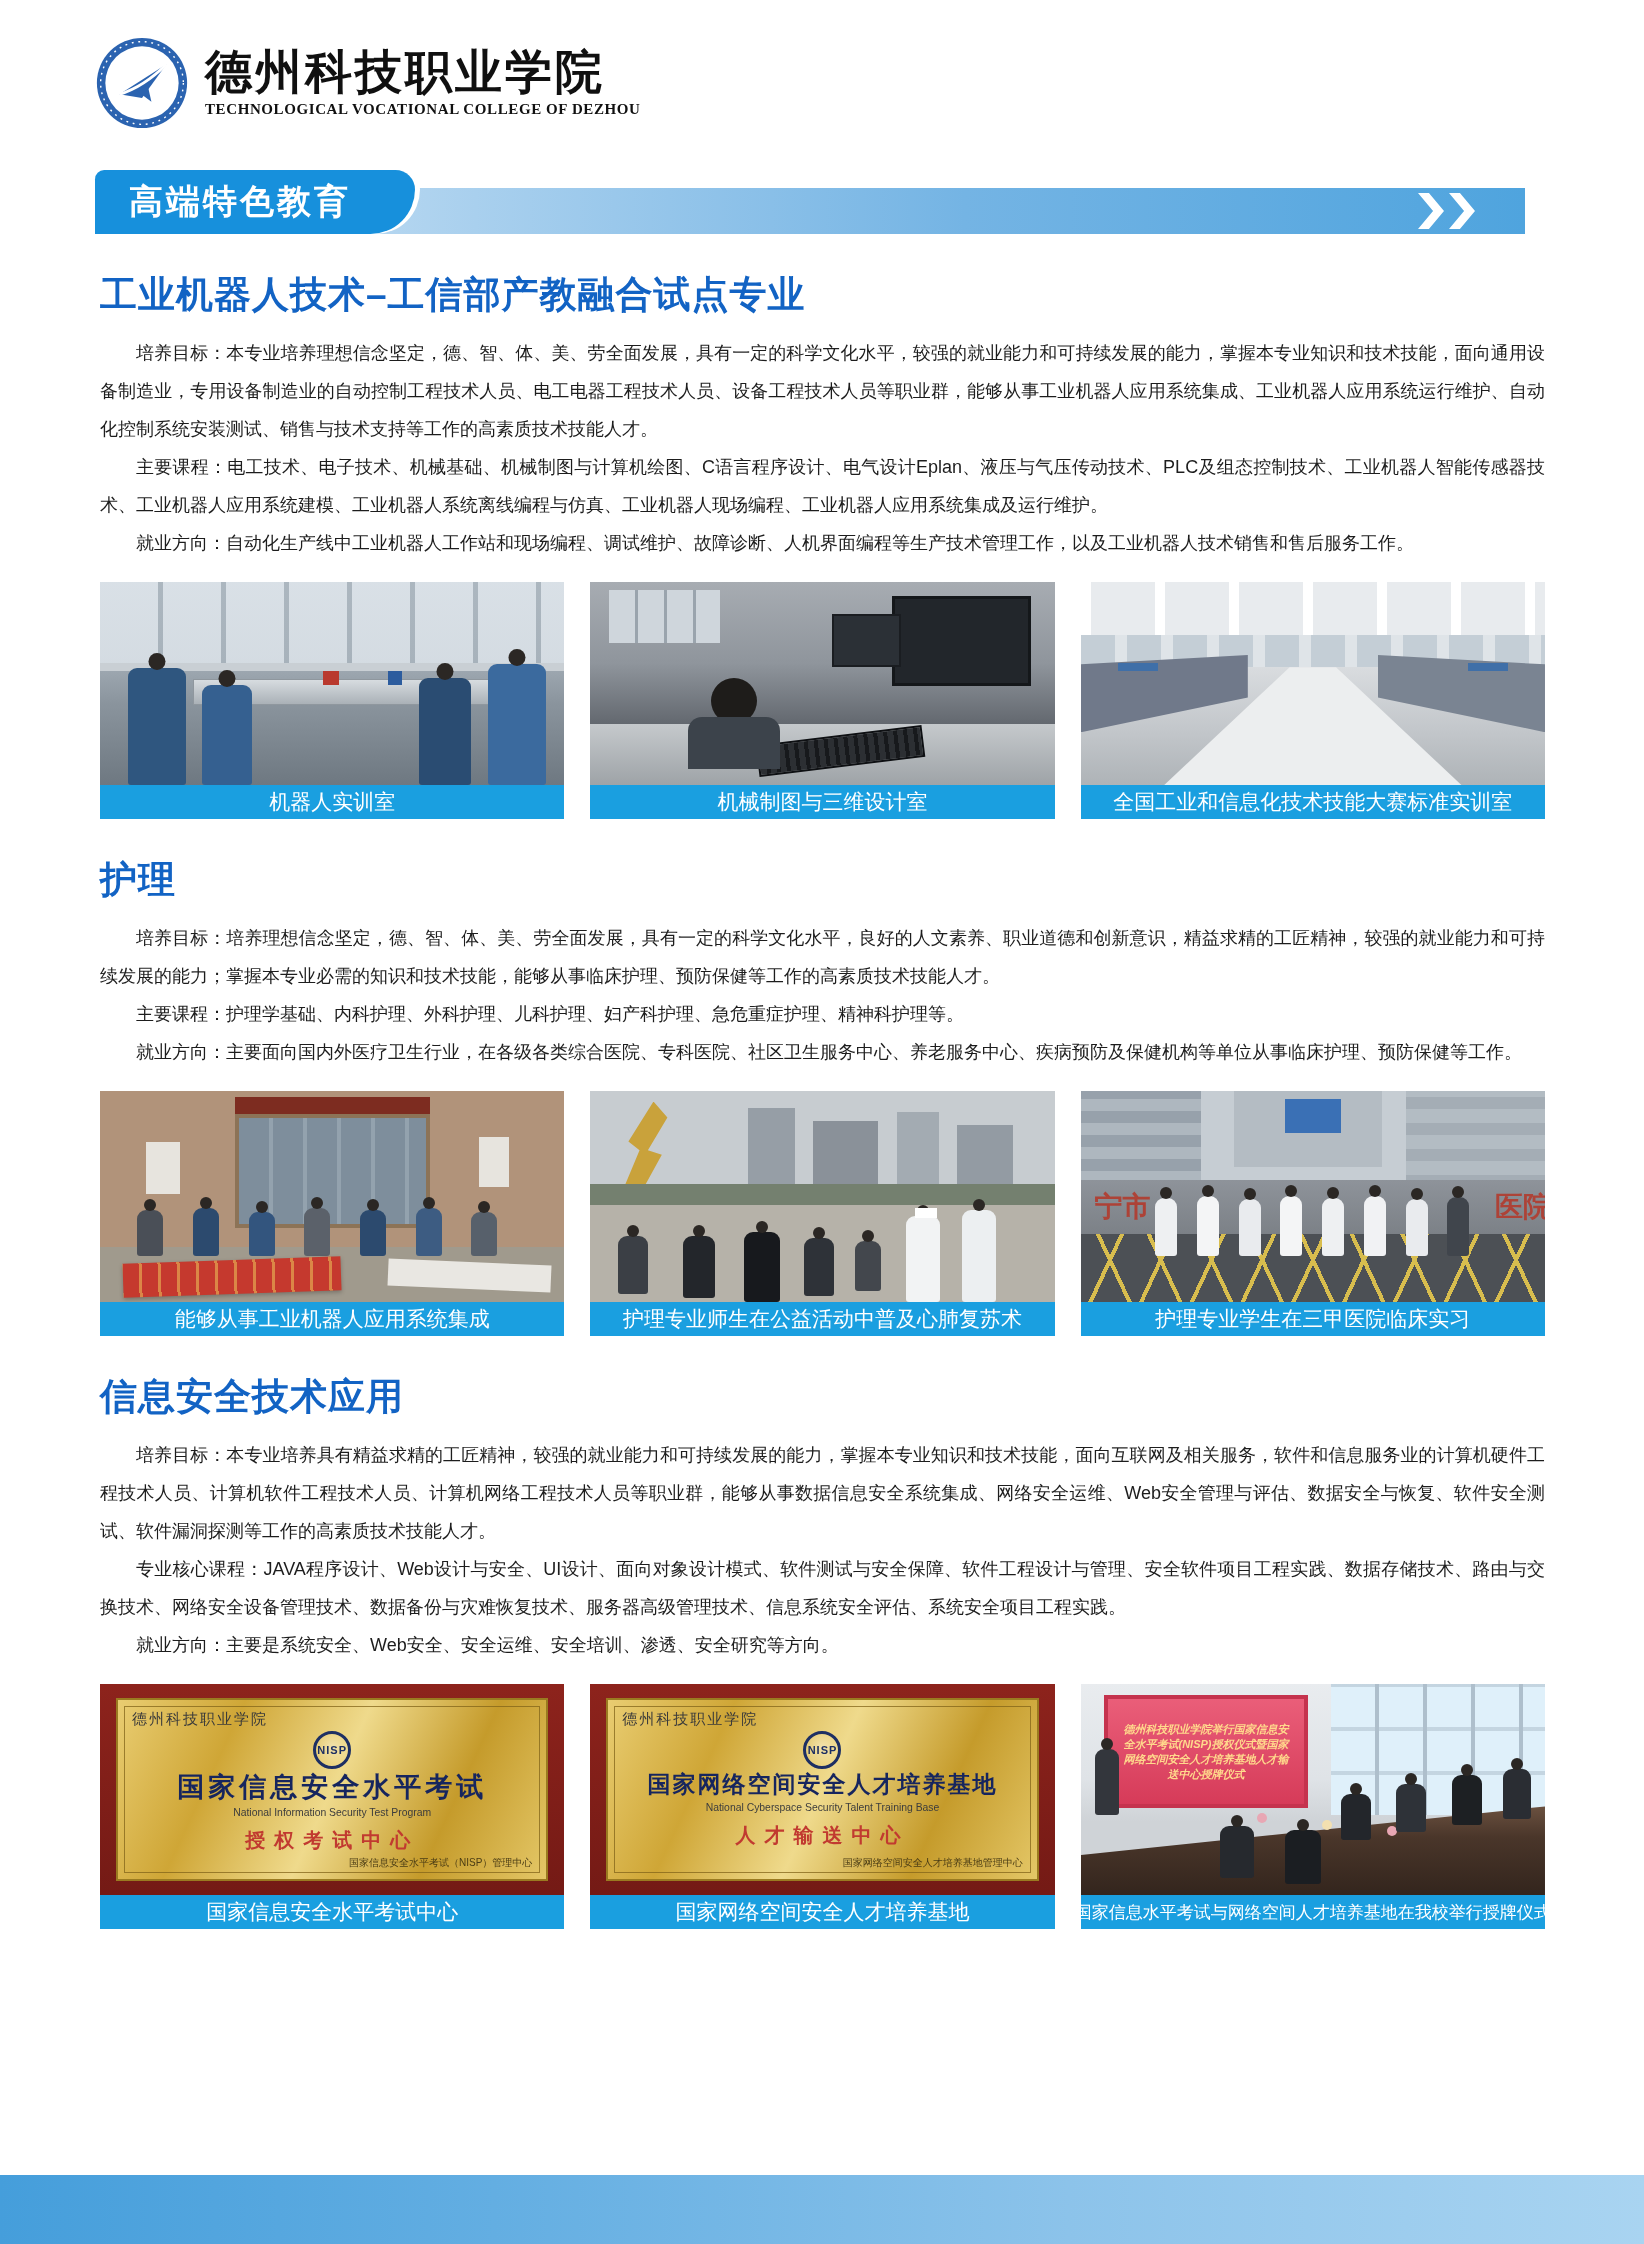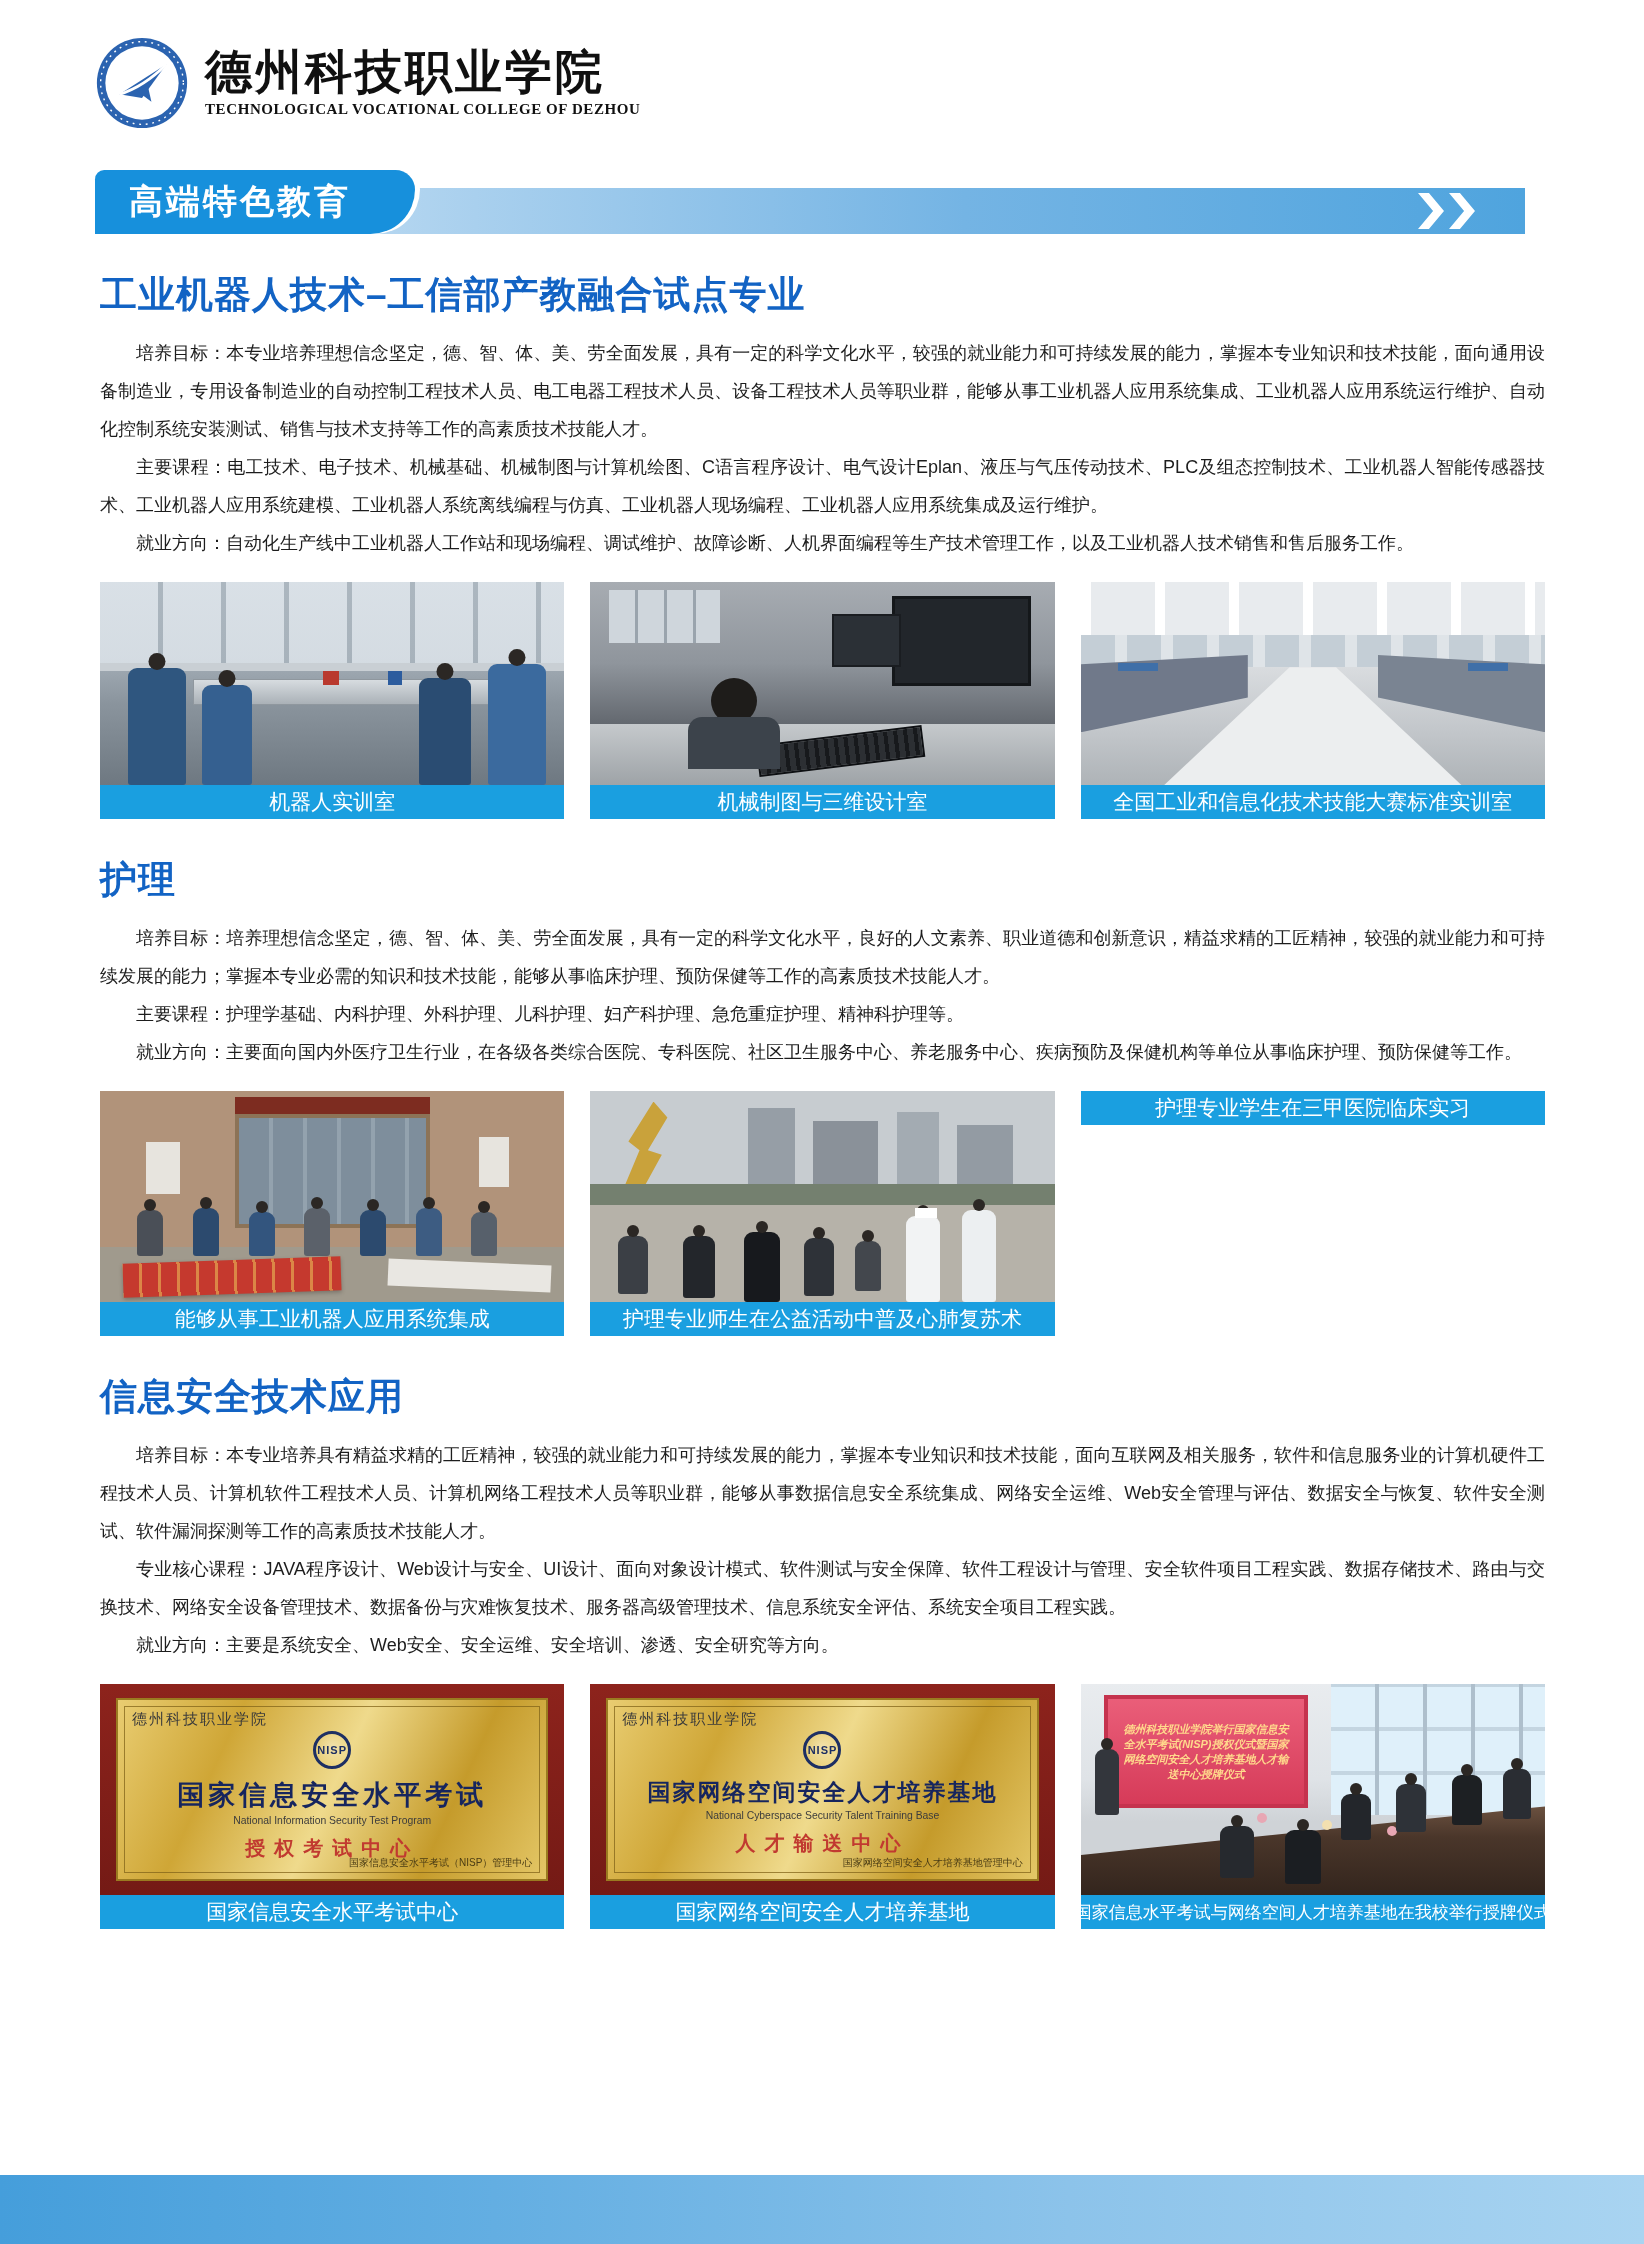--- a/index.html
+++ b/index.html
@@ -71,21 +71,21 @@
     border:2px solid #9a7a20; padding:10px 14px;
   }
   .plaque-inner::after{ content:""; position:absolute; inset:6px; border:1px solid rgba(130,100,25,.75); pointer-events:none; }
   .plaque-college{ font-size:15px; color:#3a3a3a; letter-spacing:2px; }
   .nisp-logo{
     width:38px; height:38px; border:3px solid #1d2f63; border-radius:50%;
     margin:2px auto 0; display:flex; align-items:center; justify-content:center;
     color:#1d2f63; font-weight:800; font-size:11px; letter-spacing:1px;
     background:radial-gradient(circle at 50% 40%, rgba(255,255,255,.35), transparent 70%);
   }
-  .plaque-title{ text-align:center; font-size:27px; font-weight:800; color:#16255e; letter-spacing:4px; margin-top:8px; }
+  .plaque-title{ text-align:center; font-size:27px; font-weight:800; color:#16255e; letter-spacing:4px; margin-top:0; }
   .plaque-title.sm{ font-size:23px; letter-spacing:2px; }
   .plaque-en{ text-align:center; font-size:10.4px; color:#3c3c3c; margin-top:2px; }
   .plaque-red{ text-align:center; font-size:20px; font-weight:800; color:#c13a30; letter-spacing:9px; margin-top:9px; }
   .plaque-issuer{ position:absolute; right:14px; bottom:9px; font-size:10px; color:#4a3c14; }
   
   .footer-bar{
     position:absolute; left:0; bottom:0; width:100%; height:70px;
     background:linear-gradient(90deg,#459edb 0%,#63aee2 30%,#8cc3ea 65%,#a9d4f1 100%);
   }
 </style>
@@ -222,20 +222,39 @@
           <span class="fig small" style="left:46%;bottom:3%;width:30px;height:58px;background:#2e3238;"></span>
           <span class="fig small" style="left:57%;bottom:5%;width:26px;height:50px;background:#43474d;"></span>
           <span class="fig small" style="left:68%;bottom:0;width:34px;height:86px;background:#f2f3f4;"></span>
           <span class="fig small" style="left:80%;bottom:0;width:34px;height:92px;background:#eceff1;"></span>
           <span style="position:absolute;left:70%;bottom:40%;width:22px;height:10px;background:#ffffff;"></span>
         </div>
         <figcaption class="caption">护理专业师生在公益活动中普及心肺复苏术</figcaption>
       </figure>
 
       <figure class="photo-card">
+        <div class="photo">
+          <div style="position:absolute;inset:0;background:#c6cdd3;"></div>
+          <div style="position:absolute;left:0;top:0;width:26%;height:55%;background:repeating-linear-gradient(0deg,#aeb7bf 0 12px,#97a1ab 12px 24px);"></div>
+          <div style="position:absolute;right:0;top:0;width:30%;height:52%;background:repeating-linear-gradient(0deg,#b3bcc3 0 14px,#a4adb5 14px 26px);"></div>
+          <div style="position:absolute;left:33%;top:0;width:32%;height:36%;background:#b4bcc3;"></div>
+          <div style="position:absolute;left:44%;top:4%;width:12%;height:16%;background:#3a70b5;"></div>
+          <div style="position:absolute;left:0;right:0;top:42%;height:26%;background:linear-gradient(180deg,#8e939a,#7c8187);"></div>
+          <span style="position:absolute;left:3%;top:46%;font-size:28px;font-weight:700;color:#b23b2e;opacity:.9;">宁市</span>
+          <span style="position:absolute;right:-6px;top:46%;font-size:28px;font-weight:700;color:#b23b2e;opacity:.9;">医院</span>
+          <div style="position:absolute;left:0;right:0;top:68%;bottom:0;background:#4c5055;background-image:repeating-linear-gradient(65deg,transparent 0 42px,#d8bd4e 42px 46px),repeating-linear-gradient(-65deg,transparent 0 42px,#d8bd4e 42px 46px);"></div>
+          <span class="fig small" style="left:16%;bottom:22%;width:22px;height:58px;background:#eef0f2;"></span>
+          <span class="fig small" style="left:25%;bottom:22%;width:22px;height:60px;background:#f4f5f6;"></span>
+          <span class="fig small" style="left:34%;bottom:22%;width:22px;height:57px;background:#e9ebee;"></span>
+          <span class="fig small" style="left:43%;bottom:22%;width:22px;height:60px;background:#f4f5f6;"></span>
+          <span class="fig small" style="left:52%;bottom:22%;width:22px;height:58px;background:#eef0f2;"></span>
+          <span class="fig small" style="left:61%;bottom:22%;width:22px;height:60px;background:#f1f2f4;"></span>
+          <span class="fig small" style="left:70%;bottom:22%;width:22px;height:57px;background:#e9ebee;"></span>
+          <span class="fig small" style="left:79%;bottom:22%;width:22px;height:59px;background:#40454c;"></span>
+        </div>
         <figcaption class="caption">护理专业学生在三甲医院临床实习</figcaption>
       </figure>
     </div>
 
     <h2 class="section-title">信息安全技术应用</h2>
     <div class="body-block">
       <p class="para">培养目标：本专业培养具有精益求精的工匠精神，较强的就业能力和可持续发展的能力，掌握本专业知识和技术技能，面向互联网及相关服务，软件和信息服务业的计算机硬件工程技术人员、计算机软件工程技术人员、计算机网络工程技术人员等职业群，能够从事数据信息安全系统集成、网络安全运维、Web安全管理与评估、数据安全与恢复、软件安全测试、软件漏洞探测等工作的高素质技术技能人才。</p>
       <p class="para">专业核心课程：JAVA程序设计、Web设计与安全、UI设计、面向对象设计模式、软件测试与安全保障、软件工程设计与管理、安全软件项目工程实践、数据存储技术、路由与交换技术、网络安全设备管理技术、数据备份与灾难恢复技术、服务器高级管理技术、信息系统安全评估、系统安全项目工程实践。</p>
       <p class="para">就业方向：主要是系统安全、Web安全、安全运维、安全培训、渗透、安全研究等方向。</p>
     </div>

